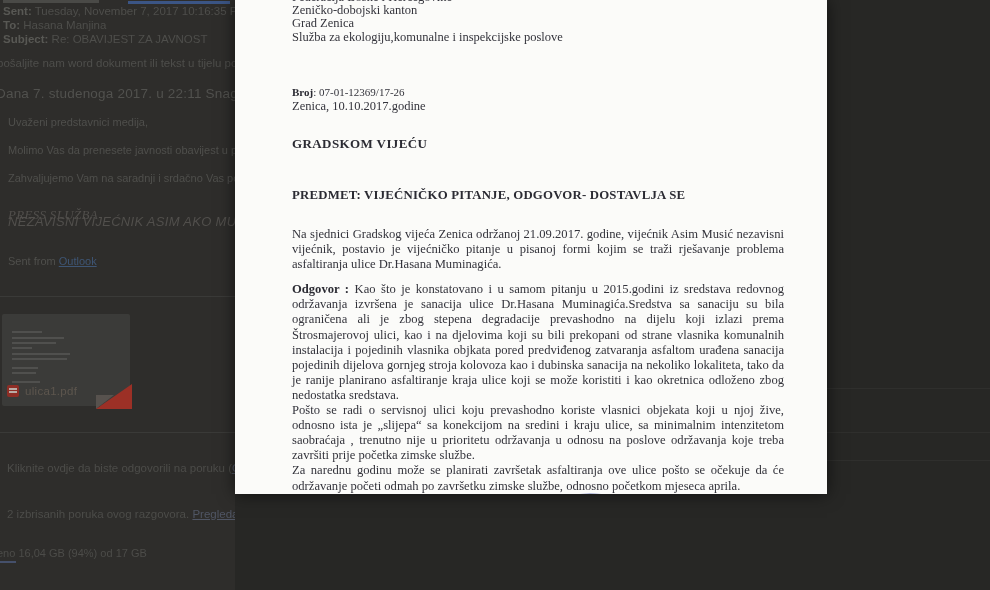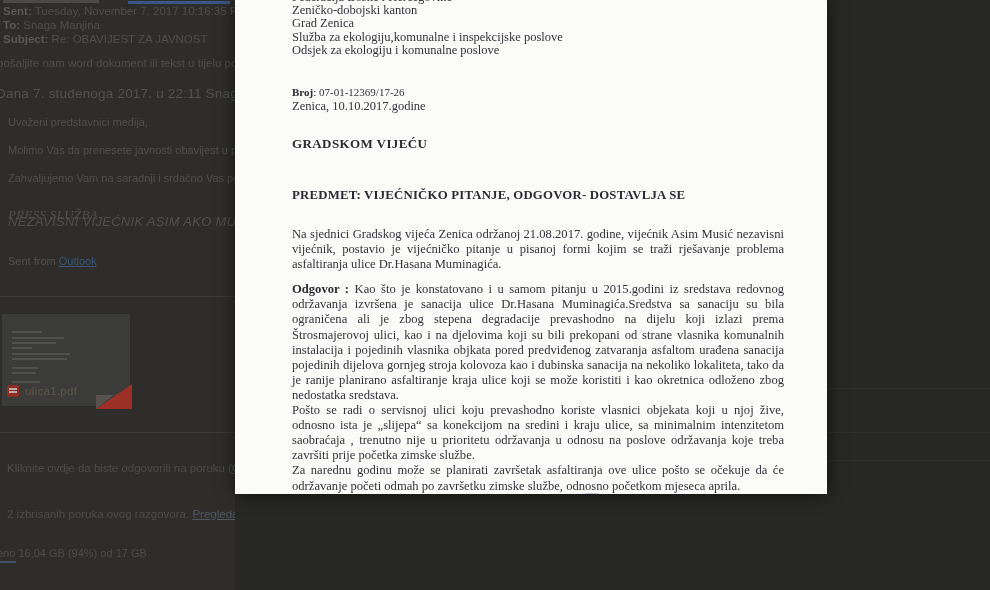--- a/index.html
+++ b/index.html
@@ -73,21 +73,21 @@
       <div class="frag-bar" style="left:3px; top:0; width:96px;"></div>
       <div class="frag-link" style="left:128px; top:1px; width:102px;"></div>
     </div>
 
     <div class="line" style="left:3px; top:5px;">
       <b>Sent:</b>
       <span>Tuesday, November 7, 2017 10:16:35 PM</span>
     </div>
     <div class="line" style="left:3px; top:19px;">
       <b>To:</b>
-      <span>Snaga Manjina</span>
+      <span>Hasana Manjina</span>
     </div>
     <div class="line" style="left:3px; top:33px;">
       <b>Subject:</b>
       <span>Re: OBAVIJEST ZA JAVNOST</span>
     </div>
 
     <div class="line" style="left:-3px; top:57px;">pošaljite nam word dokument ili tekst u tijelu poruke, ovak</div>
 
     <div class="quote-hdr">Dana 7. studenoga 2017. u 22:11 Snaga Manjina</div>
 
@@ -145,34 +145,33 @@
   </div>
 
   <div class="doc-page">
     <div class="doc-inner">
 
       <div class="hdr-block">
         <div>Federacija Bosne i Hercegovine</div>
         <div>Zeničko-dobojski kanton</div>
         <div>Grad  Zenica</div>
         <div>Služba za ekologiju,komunalne i inspekcijske poslove</div>
-        <div>Odsjek za ekologiju i komunalne poslove</div>
       </div>
 
       <div class="broj-line">
         <span class="bold">Broj</span><span>: 07-01-12369/17-26</span>
       </div>
       <div class="date-line">Zenica, 10.10.2017.godine</div>
 
       <div class="addressee">GRADSKOM VIJEĆU</div>
 
       <div class="predmet">PREDMET: VIJEĆNIČKO PITANJE, ODGOVOR- DOSTAVLJA SE</div>
 
       <div class="doc-body">
-        <p class="gap"> Na sjednici Gradskog vijeća Zenica održanoj 21.08.2017. godine, vijećnik  Asim Musić nezavisni vijećnik,  postavio je vijećničko pitanje u pisanoj formi kojim se traži rješavanje problema asfaltiranja ulice Dr.Hasana Muminagića.</p>
+        <p class="gap"> Na sjednici Gradskog vijeća Zenica održanoj 21.09.2017. godine, vijećnik  Asim Musić nezavisni vijećnik,  postavio je vijećničko pitanje u pisanoj formi kojim se traži rješavanje problema asfaltiranja ulice Dr.Hasana Muminagića.</p>
         <p><span class="bold">Odgovor :</span><span> Kao što je konstatovano i u samom pitanju u 2015.godini iz sredstava redovnog održavanja izvršena je sanacija ulice Dr.Hasana Muminagića.Sredstva sa sanaciju su bila ograničena ali je zbog stepena degradacije prevashodno na dijelu koji izlazi prema Štrosmajerovoj ulici, kao i na djelovima koji su bili prekopani od strane vlasnika komunalnih instalacija i pojedinih vlasnika objkata pored predviđenog zatvaranja asfaltom urađena sanacija pojedinih dijelova gornjeg stroja kolovoza kao i dubinska sanacija na nekoliko lokaliteta, tako da je ranije planirano asfaltiranje kraja ulice koji se može koristiti i kao okretnica odloženo zbog nedostatka sredstava.</span></p>
         <p>Pošto se radi o servisnoj ulici koju prevashodno koriste vlasnici objekata koji u njoj žive, odnosno ista je „slijepa“ sa konekcijom na sredini i kraju ulice, sa minimalnim intenzitetom saobraćaja , trenutno nije u prioritetu održavanja u odnosu na poslove održavanja koje treba završiti prije početka zimske službe.</p>
         <p>Za narednu godinu može se planirati završetak asfaltiranja ove ulice pošto se očekuje da će održavanje početi odmah po završetku zimske službe, odnosno početkom mjeseca aprila.</p>
       </div>
 
       <div class="closing">S poštovanjem,</div>
 
       <svg class="stamp-layer" width="330" height="104" viewBox="0 0 330 104">
         <g stroke="#39439b" stroke-width="1.6" fill="none" opacity="0.75">
           <path d="M10,100 C20,68 36,24 42,12 C44,42 46,80 50,98 C58,60 70,26 76,16 C74,42 72,72 75,94"></path>

